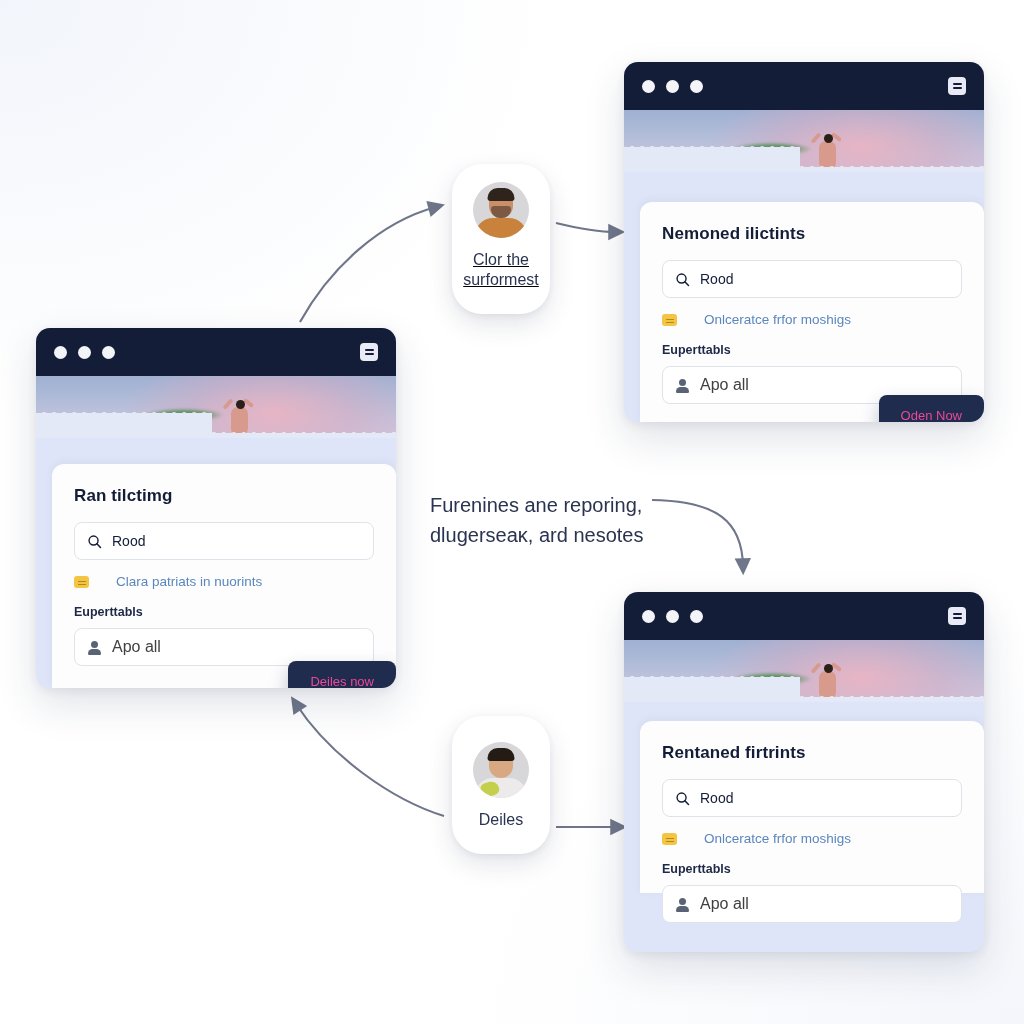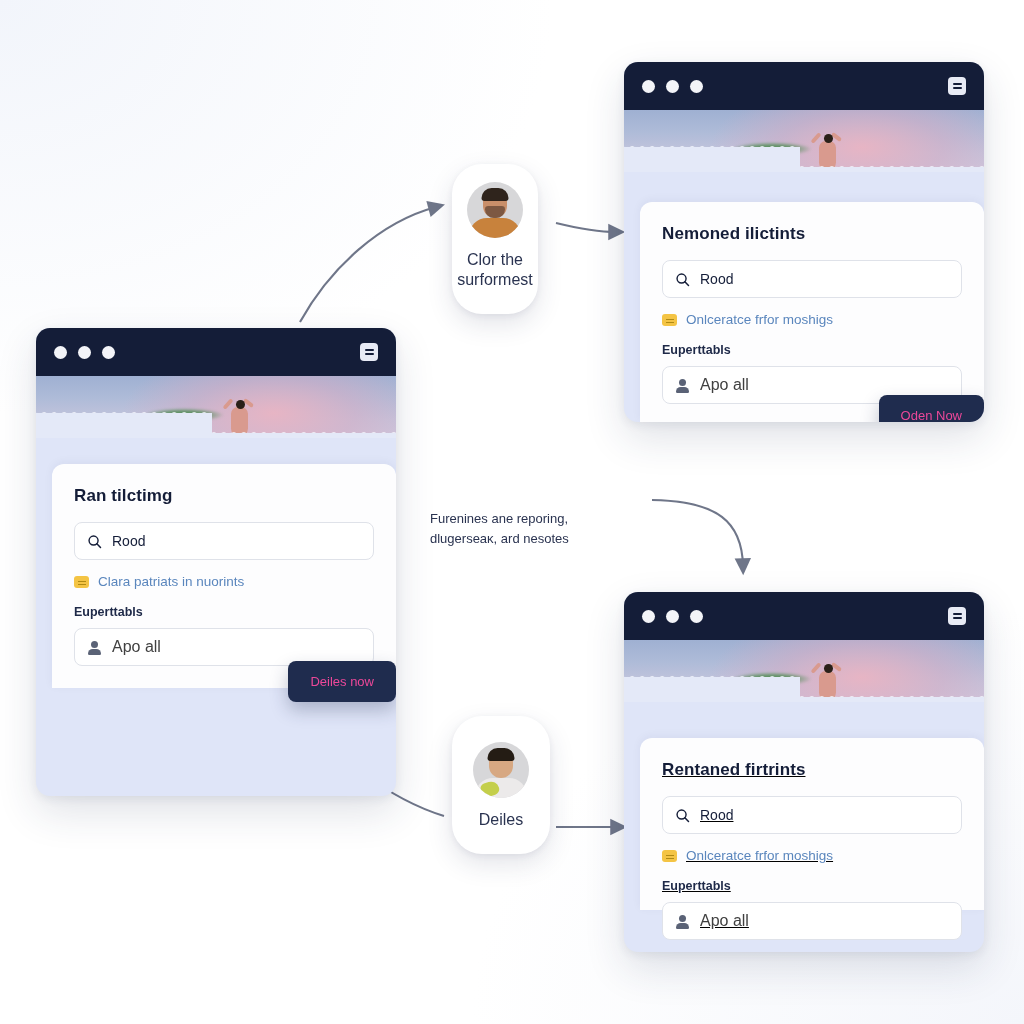--- a/index.html
+++ b/index.html
@@ -235,21 +235,21 @@
     font-size: 14px;
     color: #141d38;
   }
   .field .placeholder {
     font-size: 16px;
     color: #404040;
   }
   .link-row {
     display: flex;
     align-items: center;
-    gap: 9px;
+    gap: 27px;
     margin: 14px 0 0 0;
   }
   .link-row .tag {
     width: 15px;
     height: 12px;
     border-radius: 3px;
     background: #f4c444;
     display: flex;
     align-items: center;
     justify-content: center;
@@ -388,25 +388,24 @@
     margin-top: 12px;
     text-align: center;
     font-size: 16px;
     color: #2a3350;
     line-height: 1.28;
   }
 
   
   .annotation {
     position: absolute;
-    font-size: 13px;
+    font-size: 20px;
     line-height: 1.5;
     color: #2a3350;
     white-space: pre-line;
-    margin-top: 19px;
   }
 </style>
 </head>
 <body>
 
 <div class="page-bg"></div>
 
 <div class="canvas">
 
   <svg class="connectors" viewBox="0 0 1024 1024">
@@ -420,21 +419,21 @@
 
     <path d="M556,223 C585,230 600,232 616,232" fill="none" stroke="#6f7689" stroke-width="2.1" marker-end="url(#ah)"></path>
 
     <path d="M652,500 C718,501 742,522 743,566" fill="none" stroke="#6f7689" stroke-width="2.1" marker-end="url(#ah)"></path>
 
     <path d="M444,816 C392,800 330,756 296,704" fill="none" stroke="#6f7689" stroke-width="2.1" marker-end="url(#ah)"></path>
 
     <path d="M556,827 C586,827 602,827 618,827" fill="none" stroke="#6f7689" stroke-width="2.1" marker-end="url(#ah)"></path>
   </svg>
 
-  <div class="mock" style="left:36px; top:328px; width:360px; height:468px;">
+  <div class="mock" style="left:36px; top:328px; width:360px; height:360px;">
     <div class="titlebar">
       <div class="dots">
         <span class="dot"></span>
         <span class="dot"></span>
         <span class="dot"></span>
       </div>
       <div class="tb-icon">
         <i></i>
           <i></i>
       </div>
@@ -559,21 +558,21 @@
         <span class="splash"></span>
         <span class="body"></span>
         <span class="armL"></span>
         <span class="armR"></span>
         <span class="head"></span>
       </div>
       <div class="scallop-a"></div>
       <div class="scallop-b"></div>
     </div>
 
-    <div class="panel" style="top:146px; height:172px;text-decoration:underline;">
+    <div class="panel" style="top:129px; height:172px;">
       <div class="title">Rentaned firtrints</div>
 
       <div class="field">
         <svg width="15" height="15" viewBox="0 0 16 16">
           <circle cx="7" cy="7" r="4.8" fill="none" stroke="#141d38" stroke-width="1.5"></circle>
           <line x1="10.5" y1="10.5" x2="14.4" y2="14.4" stroke="#141d38" stroke-width="1.6" stroke-linecap="round"></line>
         </svg>
         <span class="value">Rood</span>
       </div>
 
@@ -590,21 +589,21 @@
         <span class="person">
             <span class="ph"></span>
             <span class="pb"></span>
           </span>
         <span class="placeholder">Apo all</span>
       </div>
 
     </div>
   </div>
 
-  <div class="pill" style="left:452px; top:164px; width:86px; height:150px;">
+  <div class="pill" style="left:452px; top:164px; width:98px; height:150px;text-decoration:underline;">
     <div class="avatar">
       <span class="torso"></span>
       <span class="face"></span>
       <span class="beard"></span>
       <span class="hair"></span>
     </div>
     <div class="caption">Clor the
 surformest</div>
   </div>
 

